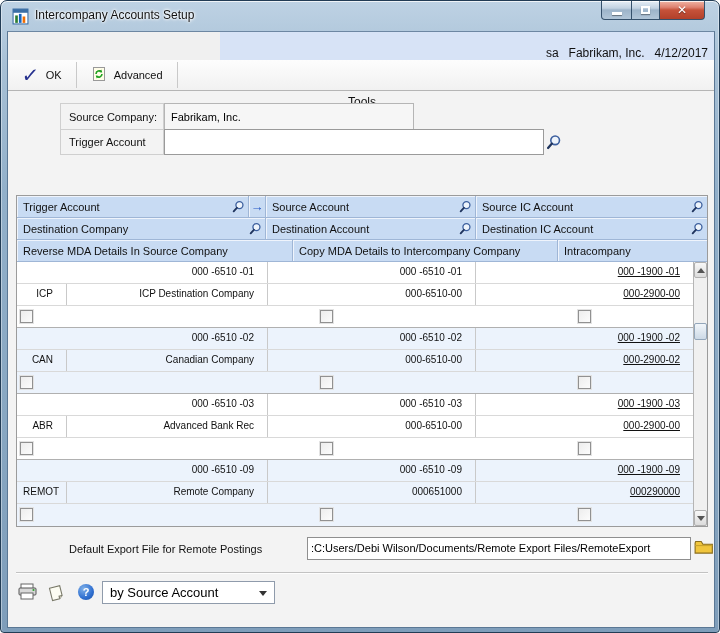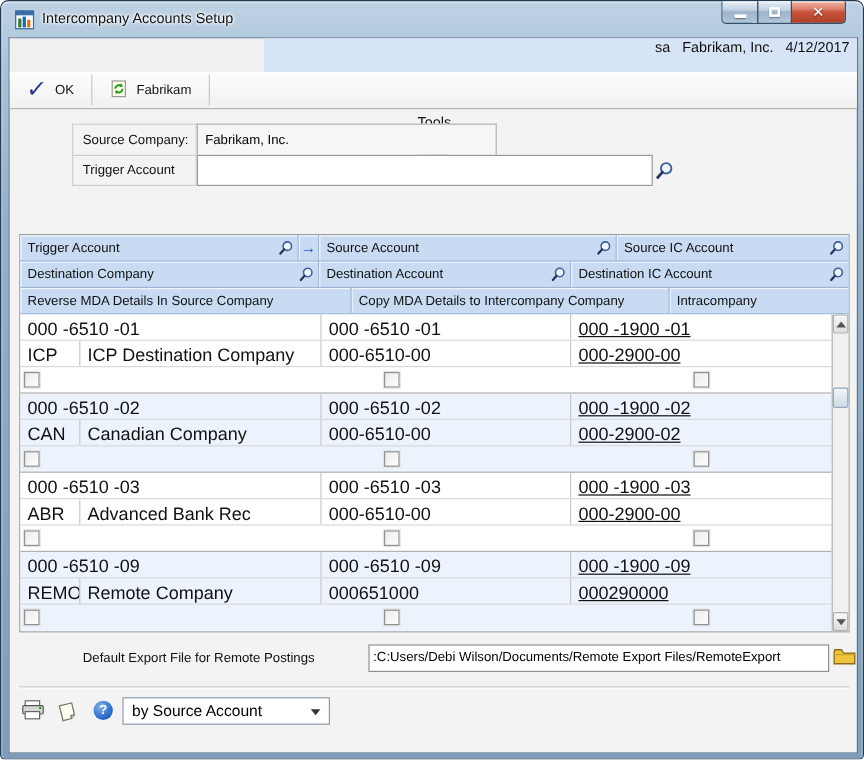--- a/index.html
+++ b/index.html
@@ -29,21 +29,21 @@
   .glyph-min { width:10px; height:3px; background:#fff; box-shadow:0 1px 1px rgba(0,0,0,.4); margin-top:6px; }
   .glyph-max { width:9px; height:8px; border:2px solid #fff; box-shadow:0 1px 1px rgba(0,0,0,.35); }
   .glyph-close { color:#fff; font-size:12px; font-weight:bold; text-shadow:0 1px 1px rgba(0,0,0,.45); }
   
   .client { position:absolute; left:6px; top:30px; width:708px; height:597px; background:#f3f3f3;
     border:1px solid #5a7794; border-top:1px solid #6d87a2; overflow:hidden; }
   
   .menubar { position:absolute; left:0; top:0; width:708px; height:32px; background:#f0f0f0;
     border-bottom:1px solid #d9d9d9; display:flex; align-items:center; font-size:12px;flex-direction:column; }
   .menubar-right { position:absolute; left:212px; top:0; height:28px; right:0;
-    background:#d7e3f6; display:flex; align-items:flex-start; justify-content:flex-end; padding-right:8px; font-size:12px; color:#111; }
+    background:#d7e3f6; display:flex; align-items:flex-end; justify-content:flex-end; padding-right:8px; font-size:12px; color:#111; }
   .menu-item { padding:0 12px; line-height:28px; color:#111; cursor:default; }
   .menubar-right span { margin-left:10px; }
   
   .toolbar { position:absolute; left:0; top:28px; width:708px; height:31px;
     background:linear-gradient(180deg,#fdfdfd,#f1f1f1); border-bottom:1px solid #b5b5b5; display:flex; align-items:stretch; }
   .tb-btn { display:flex; align-items:center; gap:7px; padding:0 14px; font-size:11px; color:#111; }
   .tb-sep { width:1px; background:#c9c9c9; margin:2px 0; }
   .ok-check { color:#27328f; font-size:20px; font-weight:bold; line-height:1; transform:skewX(-6deg); }
   
   .fieldgrid { position:absolute; left:12px; top:71px;margin-left:40px; }
@@ -65,21 +65,21 @@
   .g-hcell:last-child { border-right:none; }
   .arrow-cell { justify-content:center; padding:0; }
   .hdr-arrow { color:#2457c5; font-weight:bold; font-size:13px; line-height:1; }
   .g-bodywrap { display:flex; }
   .g-records { width:676px; }
   .record { background:#fff; }
   .record:nth-child(even) { background:#ecf3fc; }
   .g-line { display:flex; height:22px; border-bottom:1px solid #d9d9d9; }
   .g-line.checks { border-bottom-color:#b0b0b0; position:relative; }
   .record:last-child .g-line.checks { border-bottom:none; }
-  .g-cell { font-size:15px; color:#111; padding:4px 0 0 6px; border-right:1px solid #c9c9c9; white-space:nowrap; overflow:hidden; }
+  .g-cell { font-size:10px; color:#111; padding:4px 13px 0 6px; border-right:1px solid #c9c9c9; white-space:nowrap; overflow:hidden;text-align:right; }
   .w-c1 { width:251px; } .w-c2 { width:208px; } .w-c3 { flex:1; border-right:none;text-decoration:underline; }
   .w-id { width:50px; } .w-name { width:201px; }
   .checkbox { position:absolute; top:4px; width:13px; height:13px; background:linear-gradient(135deg,#ededed,#fcfcfc);
     border:1px solid #919191; box-shadow:0 0 0 1px #e3e3e3; }
   .cb1 { left:3px; } .cb2 { left:303px; } .cb3 { left:561px; }
   
   .scrollbar { width:14px; background:#f0f0f0; border-left:1px solid #b5b5b5; position:relative; }
   .sb-btn { position:absolute; left:0; width:13px; height:16px; background:linear-gradient(180deg,#f8f8f8,#dcdcdc);
     border:1px solid #b0b0b0; border-radius:2px; display:flex; align-items:center; justify-content:center; }
   .sb-up { top:0; } .sb-down { bottom:0; }
@@ -156,21 +156,21 @@
       <div class="tb-btn">
         <span>
           <svg viewBox="0 0 16 16" width="16" height="16">
             <rect x="2.5" y="1.5" width="11" height="13" fill="#fffde8" stroke="#999"></rect>
             <path d="M5 8a3.2 3.2 0 0 1 5.6-2" stroke="#1fa01f" stroke-width="1.6" fill="none"></path>
             <path d="M11 8a3.2 3.2 0 0 1-5.6 2" stroke="#1fa01f" stroke-width="1.6" fill="none"></path>
             <path d="M10.2 3.4 L11.2 6.4 L8.2 6.1 Z" fill="#1fa01f"></path>
             <path d="M5.8 12.6 L4.8 9.6 L7.8 9.9 Z" fill="#1fa01f"></path>
           </svg>
         </span>
-        <span>Fabrikam</span>
+        <span>Advanced</span>
       </div>
       <div class="tb-sep"></div>
     </div>
 
     <div class="fieldgrid">
       <div class="frow">
         <div class="flabel">Source Company:</div>
         <div class="fval-ro">Fabrikam, Inc.</div>
       </div>
       <div class="frow">
@@ -191,21 +191,21 @@
           <div class="g-hcell" style="width:232px">
             <span>Trigger Account</span>
             <svg viewBox="0 0 14 14" width="13" height="13">
                 <circle cx="8" cy="5.5" r="3.8" fill="#eef4fb" stroke="#3c5f9e" stroke-width="1.4"></circle>
                 <line x1="5.2" y1="8.4" x2="1.8" y2="12.2" stroke="#20355e" stroke-width="2" stroke-linecap="round"></line>
               </svg>
           </div>
           <div class="g-hcell arrow-cell" style="width:17px">
             <span class="hdr-arrow">→</span>
           </div>
-          <div class="g-hcell" style="width:248px">
+          <div class="g-hcell" style="width:210px">
             <span>Source Account</span>
             <svg viewBox="0 0 14 14" width="13" height="13">
                 <circle cx="8" cy="5.5" r="3.8" fill="#eef4fb" stroke="#3c5f9e" stroke-width="1.4"></circle>
                 <line x1="5.2" y1="8.4" x2="1.8" y2="12.2" stroke="#20355e" stroke-width="2" stroke-linecap="round"></line>
               </svg>
           </div>
           <div class="g-hcell" style="flex:1">
             <span>Source IC Account</span>
             <svg viewBox="0 0 14 14" width="13" height="13">
                 <circle cx="8" cy="5.5" r="3.8" fill="#eef4fb" stroke="#3c5f9e" stroke-width="1.4"></circle>

